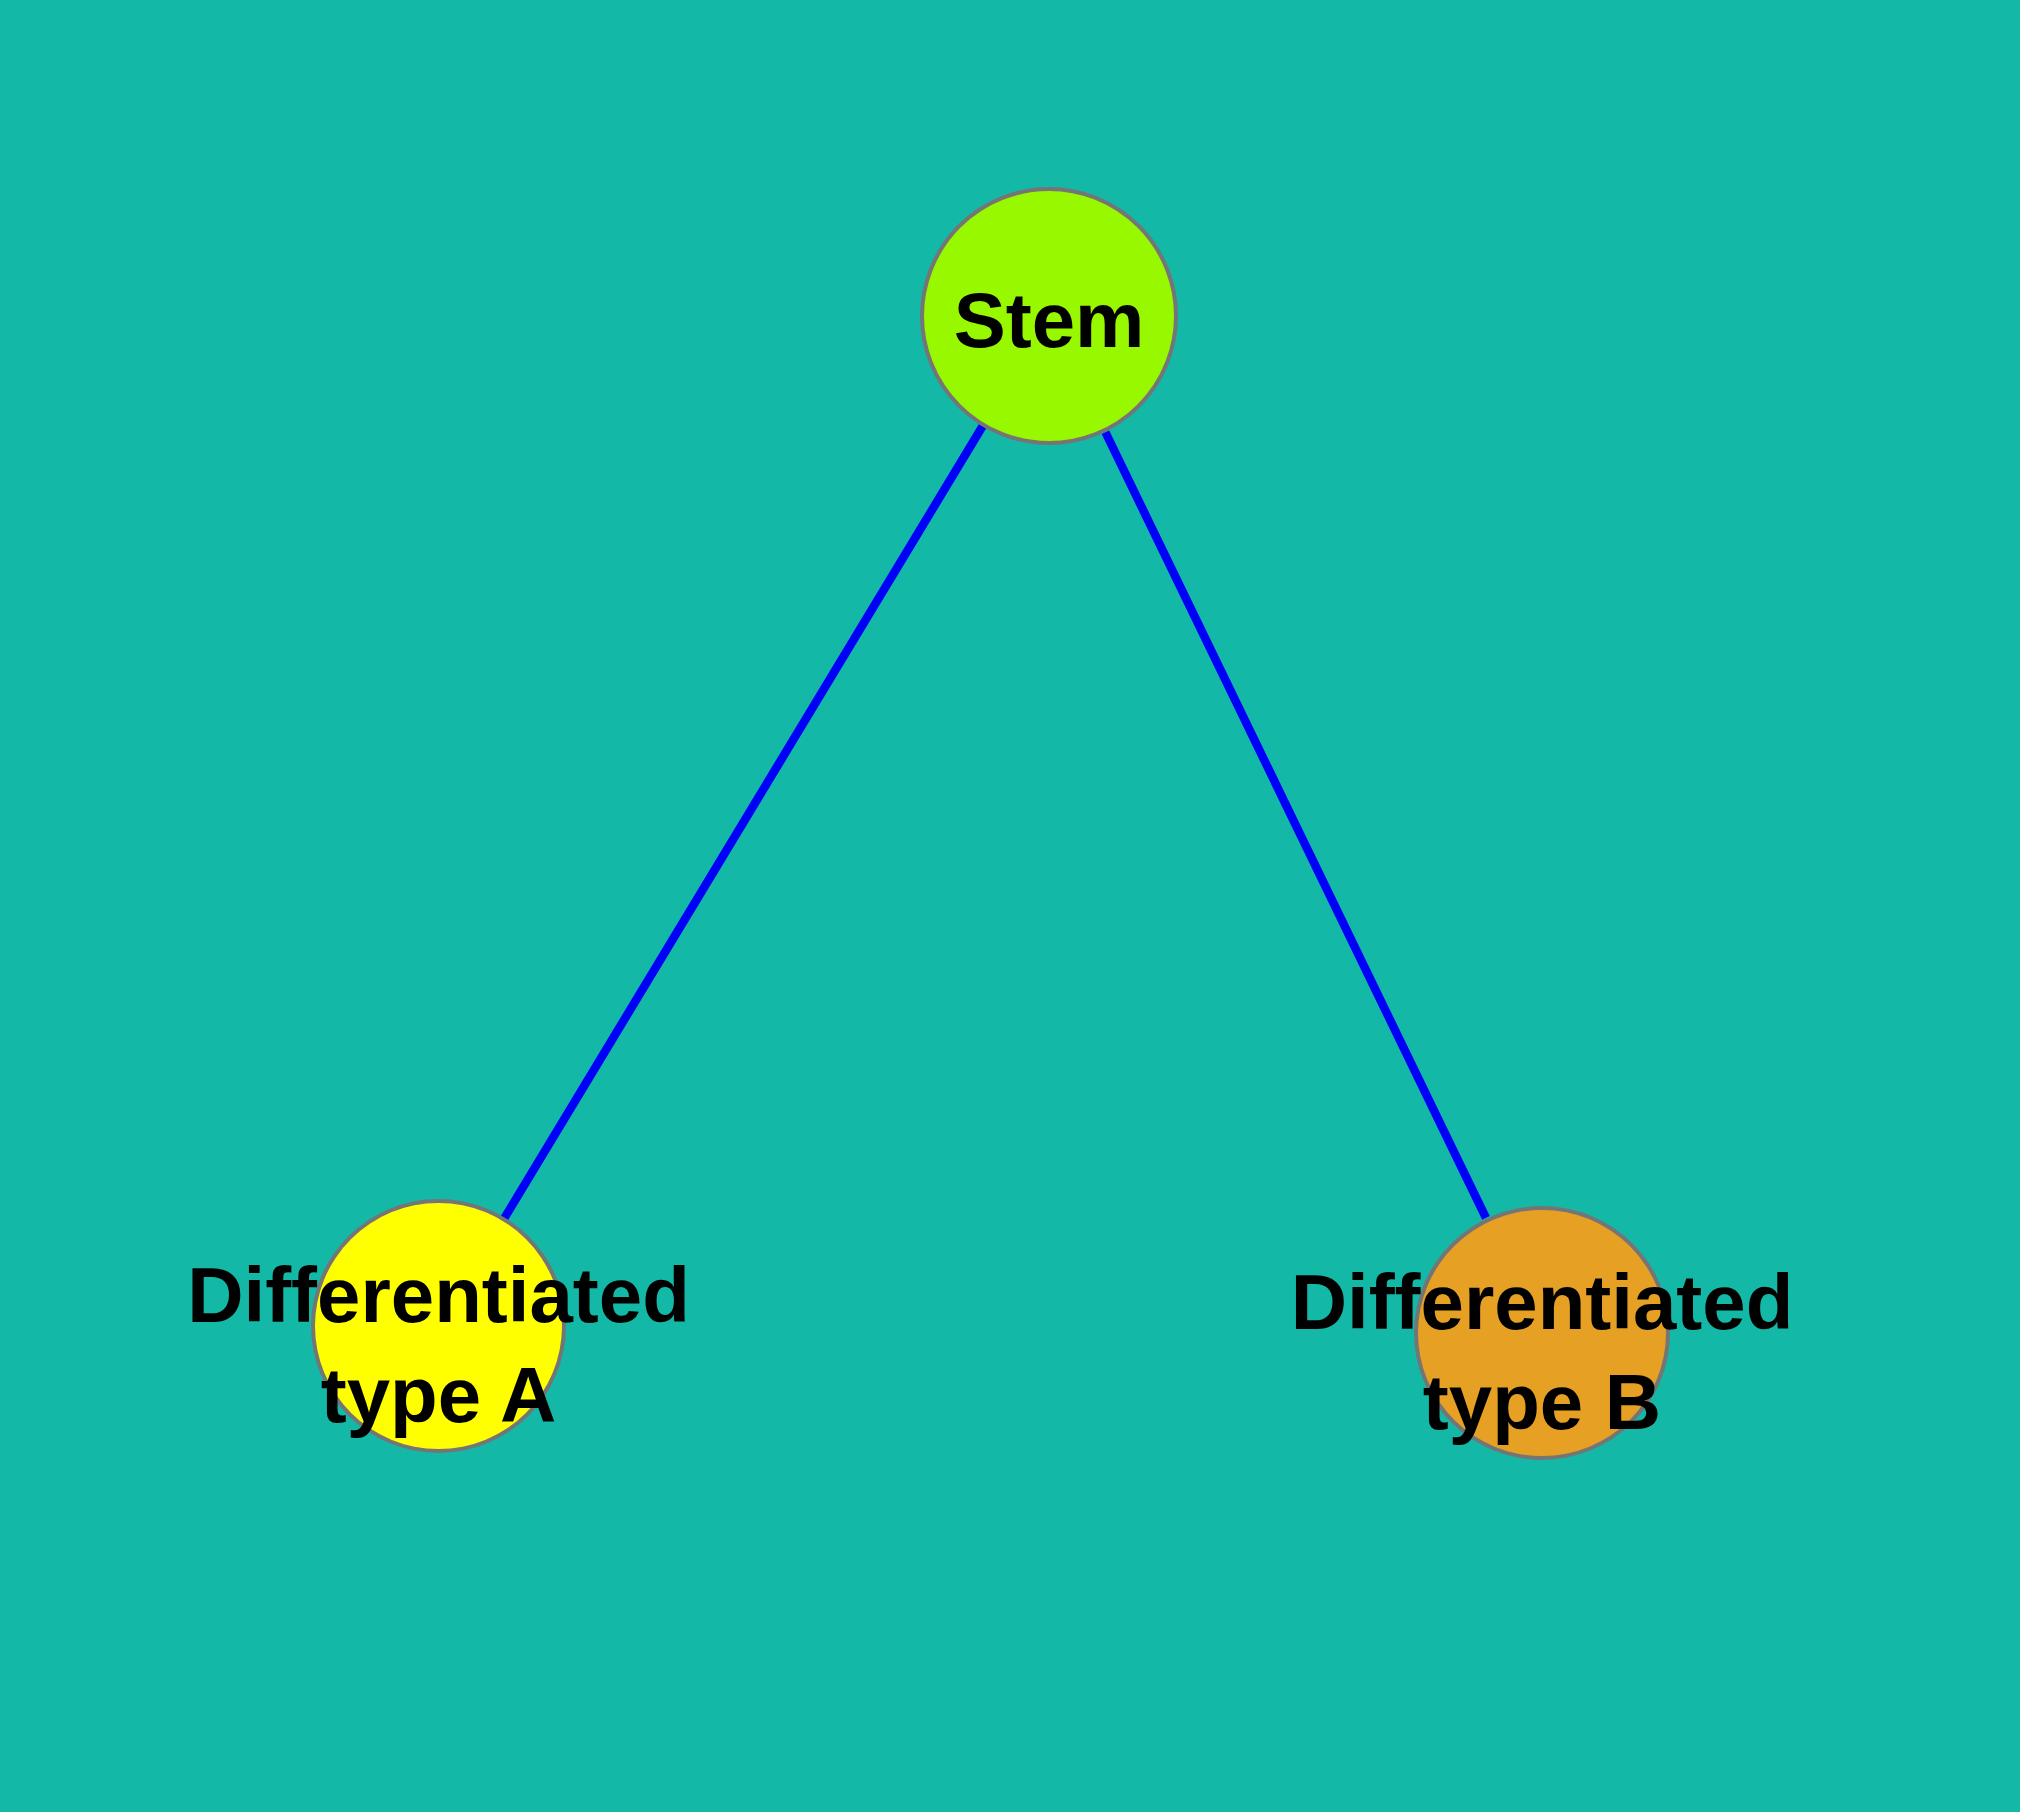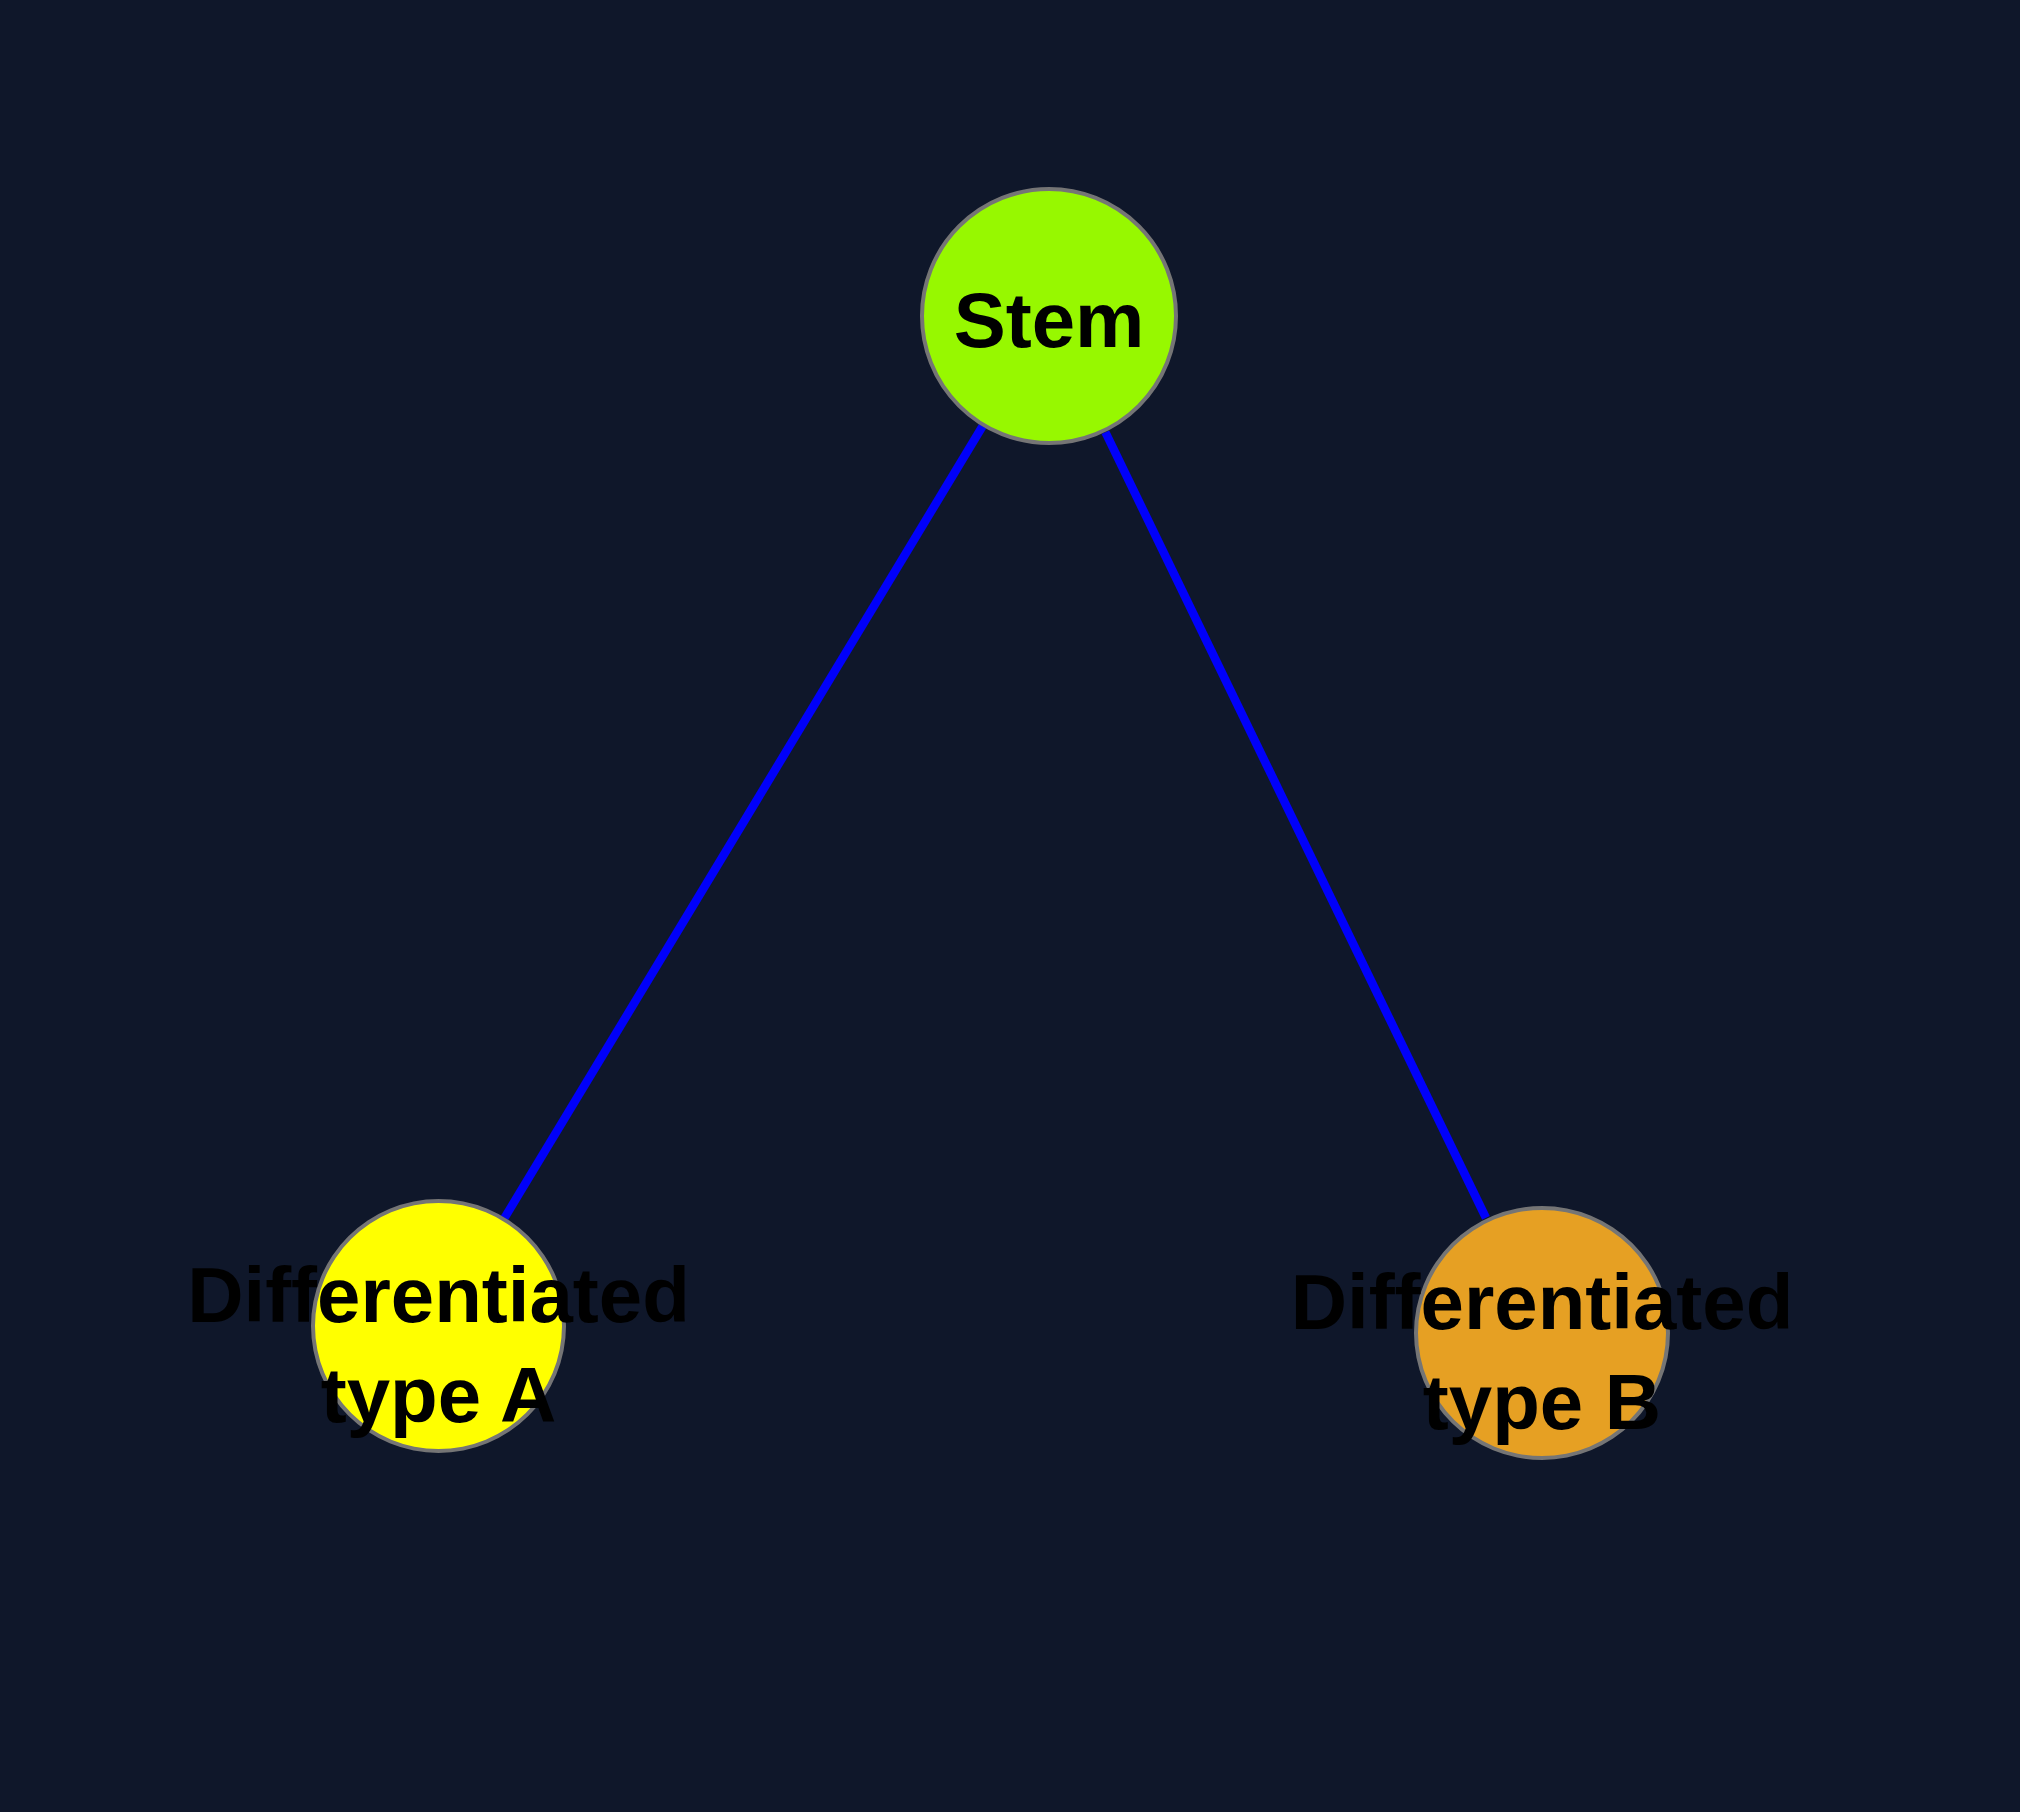--- a/index.html
+++ b/index.html
@@ -61,21 +61,21 @@
     transform: translate(-50%, calc(-50% + 4.2px));
   }
   .node-type-a .node-label,
   .node-type-b .node-label {
     transform: translate(-50%, calc(-50% + 18.6px));
   }
 </style>
 </head>
 <body>
 
-<div class="canvas" style="background-color: #0f172a;">
+<div class="canvas" style="background-color: #14b8a6;">
 
   <svg class="edges-layer" viewBox="0 0 2384 2138" xmlns="http://www.w3.org/2000/svg">
     <line x1="1159" y1="503" x2="595" y2="1437" stroke-width="10" stroke="#0000FA"></line>
     <line x1="1304" y1="510" x2="1753" y2="1437" stroke-width="10" stroke="#0000FA"></line>
   </svg>
 
   <div class="node node-stem" style="background-color: rgb(151, 248, 0); border-color: rgb(117, 117, 117);">
     <div class="node-label" style="color: rgb(0, 0, 0);">Stem</div>
   </div>
 

